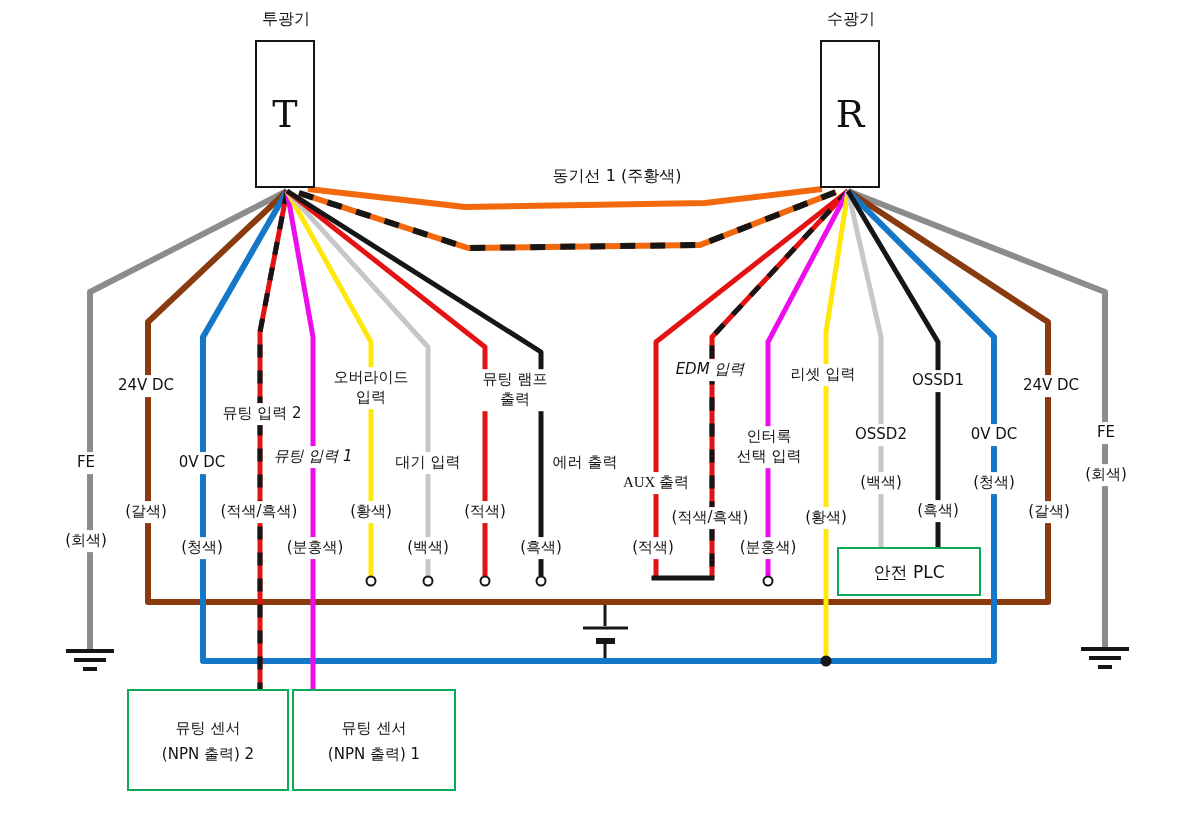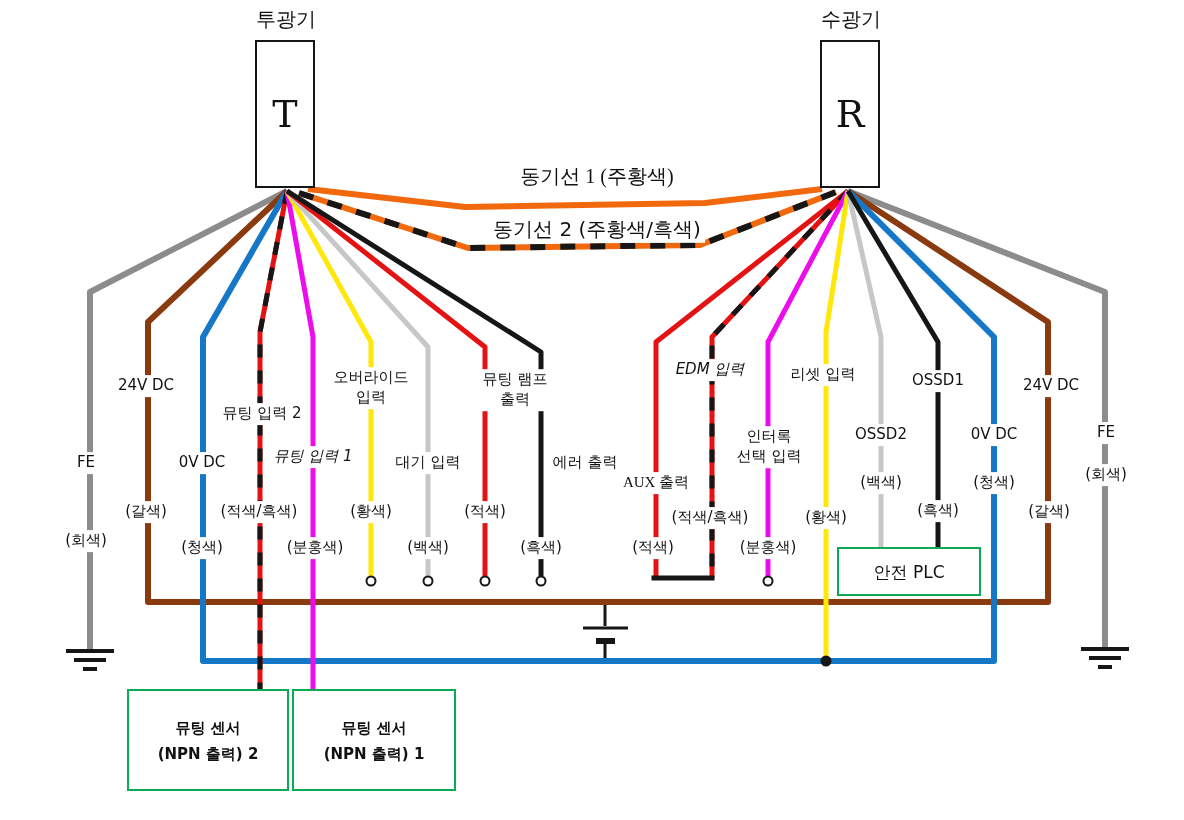--- a/index.html
+++ b/index.html
@@ -10,22 +10,22 @@
   .device {
     position:absolute; width:60px; height:148px; border:2px solid #151515; background:#fff;
     display:flex; align-items:center; justify-content:center;
     font-family:"DejaVu Serif","Liberation Serif",serif; font-size:38px; color:#111;
   }
   .lbl {
     position:absolute; transform:translate(-50%,-50%);
     background:#fff; padding:1px 4px; font-size:15px; line-height:1.32;
     white-space:pre-line; text-align:center; color:#111;
   }
-  .lbl.big { font-size:20px; }
-  .lbl.boxlbl { background:transparent; line-height:1.75;font-weight:bold; }
+  .lbl.big { font-size:16px; }
+  .lbl.boxlbl { background:transparent; line-height:1.75; }
   .lbl.plclbl { background:transparent; font-size:17px; }
 </style>
 </head>
 <body>
 
 <div class="stage">
 
   <svg class="wires" width="1184" height="820" viewBox="0 0 1184 820">
 
     <path d="M287,191 L90,292 L90,649" fill="none" stroke-width="6" stroke-linejoin="round" stroke="#8c8c8c"></path>
@@ -90,22 +90,21 @@
   <div class="device" style="left:255px; top:40px;">
     <span>T</span>
   </div>
   <div class="device" style="left:820px; top:40px;">
     <span>R</span>
   </div>
 
   <div class="lbl big" style="left:286px; top:19px;">투광기</div>
   <div class="lbl big" style="left:851px; top:19px;">수광기</div>
 
-  <div class="lbl big" style="left:597px; top:176px;font-family:Liberation Serif, serif;">동기선 1 (주황색)</div>
-  <div class="lbl big" style="left:597px; top:229px;">동기선 2 (주황색/흑색)</div>
+  <div class="lbl big" style="left:617px; top:176px;">동기선 1 (주황색)</div>
 
   <div class="lbl" style="left:86px;  top:463px;">FE</div>
   <div class="lbl" style="left:86px;  top:541px;">(회색)</div>
   <div class="lbl" style="left:146px; top:386px;">24V DC</div>
   <div class="lbl" style="left:146px; top:512px;">(갈색)</div>
   <div class="lbl" style="left:202px; top:463px;">0V DC</div>
   <div class="lbl" style="left:202px; top:548px;">(청색)</div>
   <div class="lbl" style="left:262px; top:386px;margin-top:28px;">뮤팅 입력 2</div>
   <div class="lbl" style="left:259px; top:512px;">(적색/흑색)</div>
   <div class="lbl" style="left:313px; top:457px;font-style:italic;">뮤팅 입력 1</div>

